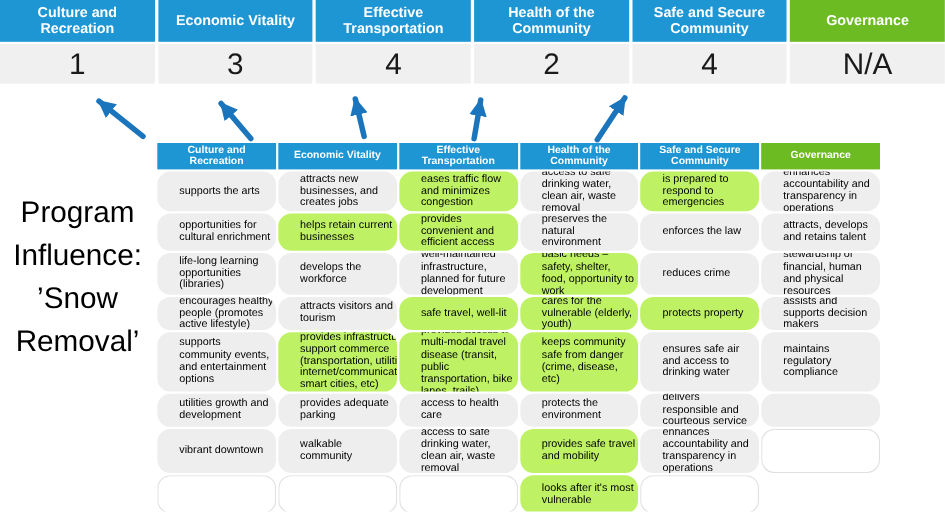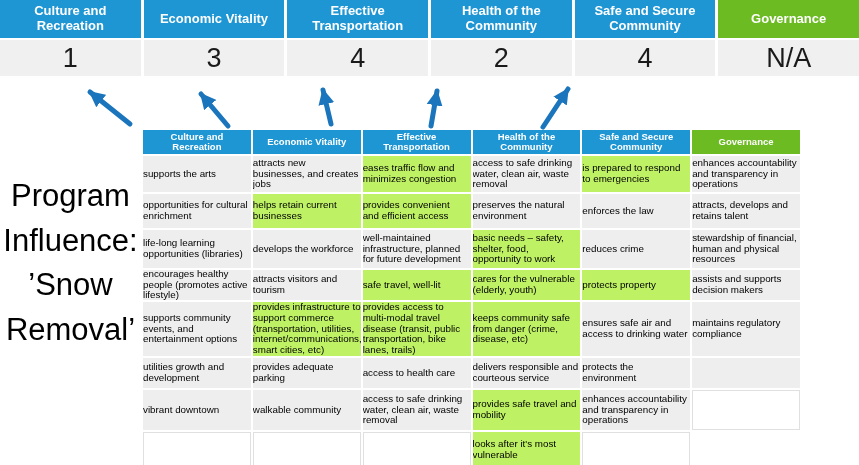--- a/index.html
+++ b/index.html
@@ -21,37 +21,38 @@
   .sb-scores { margin-top:2px; }
   .sb-score {
     height:36px; background:#f0f0f0; color:#1a1a1a; font-size:27px;
     display:flex; align-items:center; justify-content:center;
   }
   
   svg.arrows { position:absolute; left:0; top:0; width:859px; height:465px; pointer-events:none; }
   
   .program-title {
     position:absolute; left:0; top:174px; width:141px; text-align:center;
-    font-size:31px; line-height:1.44; color:#000;
+    font-size:27px; line-height:1.44; color:#000;
   }
   
   .matrix {
     position:absolute; left:143px; top:130px; width:657px;
     display:grid; grid-template-columns:repeat(6,1fr);
     grid-template-rows:24px 36px 34px 38px 30px 54px 30px 40px 35px;
     gap:2px; background:#fff;
   }
   .mx-header {
     color:#fff; font-weight:bold; font-size:9.5px; line-height:1.1; text-align:center;
     display:flex; align-items:center; justify-content:center; padding:1px 2px; box-sizing:border-box;
   }
   .mx-cell {
     font-size:9.8px; line-height:1.12; color:#000;
-    display:flex; align-items:center; padding:2px 2px 2px 0; box-sizing:border-box;
+    display:flex; align-items:center; padding:2px 2px 2px 20px; box-sizing:border-box;
     overflow:hidden;
+    border-radius:12px;
   }
   .bg-gray   { background:#eeeeee; }
   .bg-yellow { background:#bef264; }
   .bg-white  { background:#ffffff; box-shadow:inset 0 0 0 1px #e0e0e0; }
 </style>
 </head>
 <body>
 
 <div class="scoreboard">
   <div class="sb-headers">
@@ -127,22 +128,22 @@
     <div class="mx-cell bg-gray">assists and supports decision makers</div>
     <div class="mx-cell bg-gray">supports community events, and entertainment options</div>
     <div class="mx-cell bg-yellow">provides infrastructure to support commerce (transportation, utilities, internet/communications, smart cities, etc)</div>
     <div class="mx-cell bg-yellow">provides access to multi-modal travel disease (transit, public transportation, bike lanes, trails)</div>
     <div class="mx-cell bg-yellow">keeps community safe from danger (crime, disease, etc)</div>
     <div class="mx-cell bg-gray">ensures safe air and access to drinking water</div>
     <div class="mx-cell bg-gray">maintains regulatory compliance</div>
     <div class="mx-cell bg-gray">utilities growth and development</div>
     <div class="mx-cell bg-gray">provides adequate parking</div>
     <div class="mx-cell bg-gray">access to health care</div>
+    <div class="mx-cell bg-gray">protects the environment</div>
     <div class="mx-cell bg-gray">delivers responsible and courteous service</div>
-    <div class="mx-cell bg-gray">protects the environment</div>
     <div class="mx-cell bg-gray"></div>
     <div class="mx-cell bg-gray">vibrant downtown</div>
     <div class="mx-cell bg-gray">walkable community</div>
     <div class="mx-cell bg-gray">access to safe drinking water, clean air, waste removal</div>
     <div class="mx-cell bg-yellow">provides safe travel and mobility</div>
     <div class="mx-cell bg-gray">enhances accountability and transparency in operations</div>
     <div class="mx-cell bg-white"></div>
     <div class="mx-cell bg-white"></div>
     <div class="mx-cell bg-white"></div>
     <div class="mx-cell bg-white"></div>

